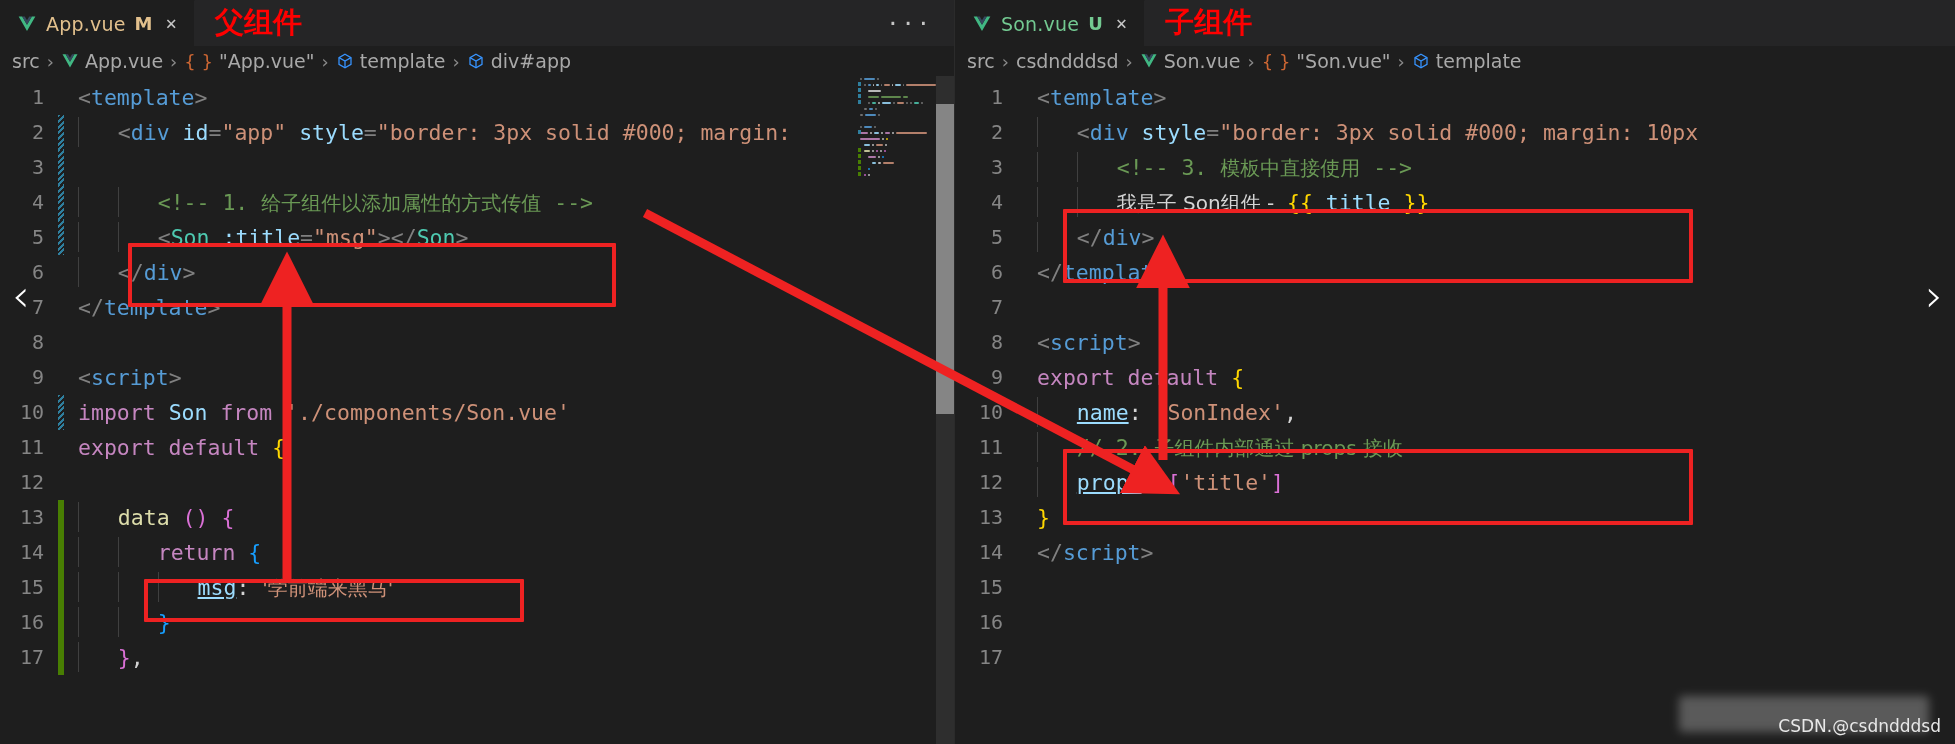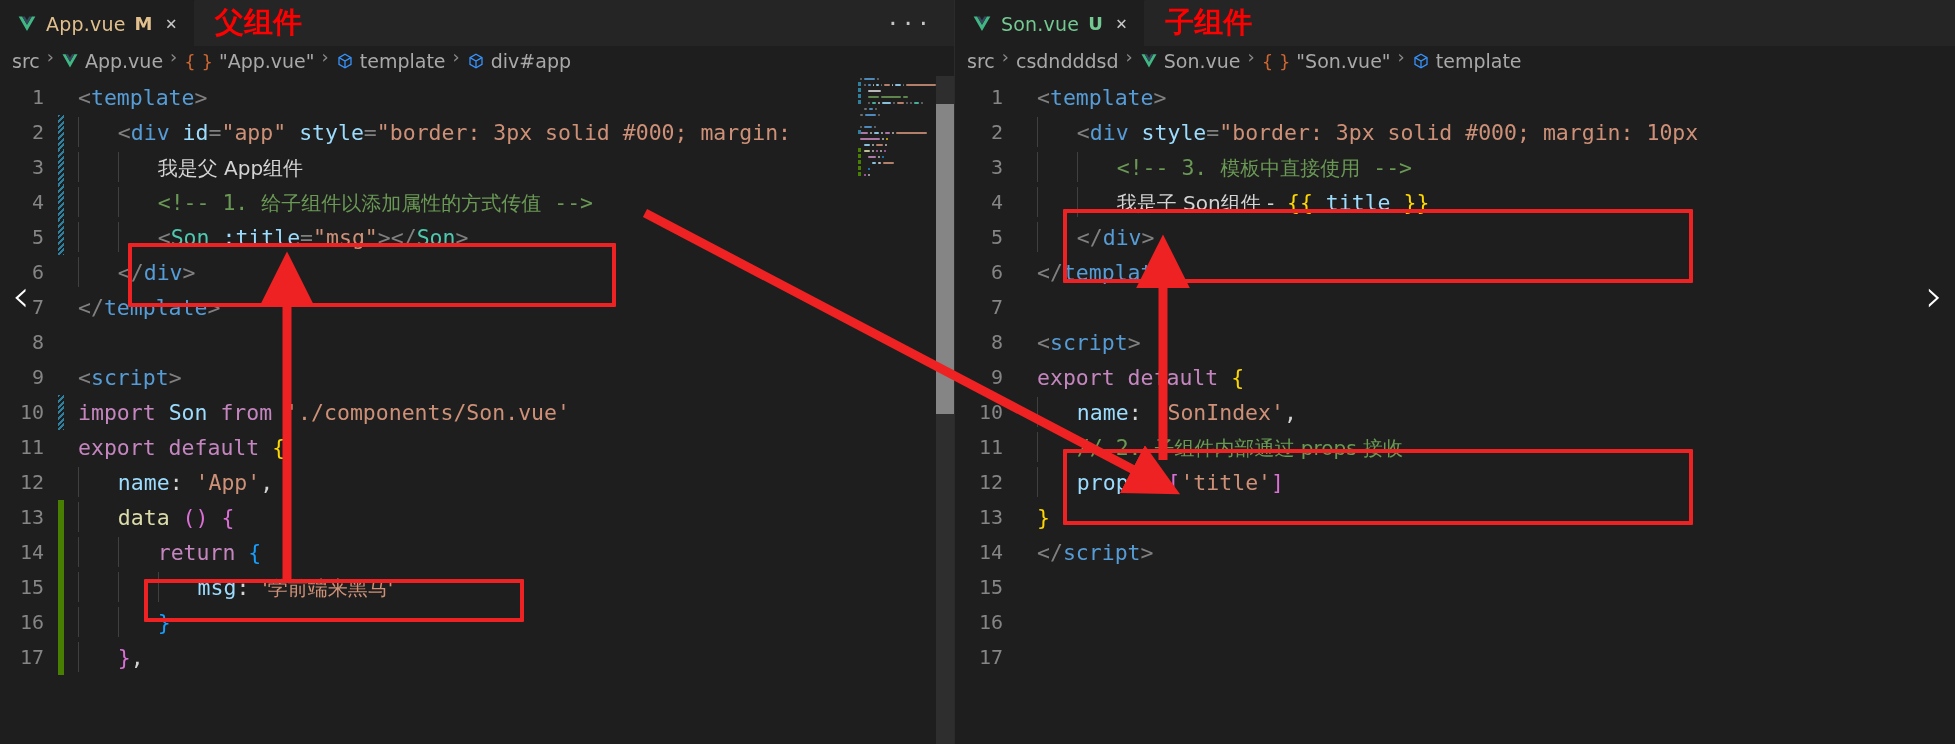--- a/index.html
+++ b/index.html
@@ -48,21 +48,21 @@
     font-family: "DejaVu Sans", "Liberation Sans", sans-serif;
   }
   .tabbar-actions {
     margin-left: auto; display: flex; align-items: center;
     padding-right: 22px; color: #c5c5c5; font-size: 22px; letter-spacing: 2px;
     cursor: pointer;
   }
 
   
   .breadcrumb {
-    height: 30px; display: flex; 
+    height: 30px; display: flex; align-items: center;
     padding-left: 12px; gap: 6px;
     background: #1e1e1e; color: #a9a9a9; font-size: 19px;
     font-family: "DejaVu Sans", "Liberation Sans", sans-serif;
     white-space: nowrap; overflow: hidden;
   }
   .bc-item { display: flex; align-items: center; gap: 6px; cursor: pointer; }
   .bc-sep { color: #8a8a8a; font-size: 18px; padding: 0 1px; }
   .bc-ico { width: 18px; height: 18px; flex: none; display: inline-block; }
   .bc-braces { color: #cc6633; font-size: 18px; }
 
@@ -90,21 +90,21 @@
   }
 
   
   .t-punct   { color: #808080; }
   .t-tag     { color: #569cd6; }
   .t-comp    { color: #4ec9b0; }
   .t-attr    { color: #9cdcfe; }
   .t-str     { color: #ce9178; }
   .t-cmt     { color: #6a9955; }
   .t-kw      { color: #c586c0; }
-  .t-var     { color: #9cdcfe; }
+  .t-var     { color: #9cdcfe; text-decoration: underline; }
   .t-fn      { color: #dcdcaa; }
   .t-paren   { color: #da70d6; }
   .t-brace-y { color: #ffd700; }
   .t-brace-p { color: #da70d6; }
   .t-brace-b { color: #179fff; }
   .t-plain   { color: #d4d4d4; }
   .t-cn      { color: #d4d4d4; font-family: "DejaVu Sans","Liberation Sans",sans-serif; font-size: 20px; }
   .t-cmt-cn  { color: #6a9955; font-family: "DejaVu Sans","Liberation Sans",sans-serif; font-size: 20px; }
   .t-str-cn  { color: #ce9178; font-family: "DejaVu Sans","Liberation Sans",sans-serif; font-size: 20px; }
 
@@ -217,30 +217,30 @@
           </svg>
         </span>
         <span>div#app</span>
       </span>
     </div>
 
     <div class="code-wrap">
       <div class="lines" id="left-lines">
           <div class="line"><span class="ln" style="min-width: 58px; width: 58px;">1</span><span class="gutter-mark gm-none"></span><span class="indent-pad"></span><span class="code"><span class="t-punct">&lt;</span><span class="t-tag">template</span><span class="t-punct">&gt;</span></span></div>
           <div class="line"><span class="ln" style="min-width: 58px; width: 58px;">2</span><span class="gutter-mark gm-blue"></span><span class="indent-pad"></span><span class="code"><span class="iguide"></span><span>&nbsp;&nbsp;&nbsp;</span><span class="t-punct">&lt;</span><span class="t-tag">div</span><span class="t-plain"> </span><span class="t-attr">id</span><span class="t-punct">=</span><span class="t-str">"app"</span><span class="t-plain"> </span><span class="t-attr">style</span><span class="t-punct">=</span><span class="t-str">"border: 3px solid #000; margin:</span></span></div>
-          <div class="line"><span class="ln" style="min-width: 58px; width: 58px;">3</span><span class="gutter-mark gm-blue"></span><span class="indent-pad"></span><span class="code"><span class="iguide"></span><span>&nbsp;&nbsp;&nbsp;</span><span class="iguide"></span><span>&nbsp;&nbsp;&nbsp;</span><span class="t-cn">我是父 App组件</span></span></div>
+          <div class="line"><span class="ln" style="min-width: 58px; width: 58px;">3</span><span class="gutter-mark gm-blue"></span><span class="indent-pad"></span></div>
           <div class="line"><span class="ln" style="min-width: 58px; width: 58px;">4</span><span class="gutter-mark gm-blue"></span><span class="indent-pad"></span><span class="code"><span class="iguide"></span><span>&nbsp;&nbsp;&nbsp;</span><span class="iguide"></span><span>&nbsp;&nbsp;&nbsp;</span><span class="t-cmt">&lt;!-- 1. </span><span class="t-cmt-cn">给子组件以添加属性的方式传值</span><span class="t-cmt"> --&gt;</span></span></div>
           <div class="line"><span class="ln" style="min-width: 58px; width: 58px;">5</span><span class="gutter-mark gm-blue"></span><span class="indent-pad"></span><span class="code"><span class="iguide"></span><span>&nbsp;&nbsp;&nbsp;</span><span class="iguide"></span><span>&nbsp;&nbsp;&nbsp;</span><span class="t-punct">&lt;</span><span class="t-comp">Son</span><span class="t-plain"> </span><span class="t-attr">:title</span><span class="t-punct">=</span><span class="t-str">"msg"</span><span class="t-punct">&gt;</span><span class="t-punct">&lt;/</span><span class="t-comp">Son</span><span class="t-punct">&gt;</span></span></div>
           <div class="line"><span class="ln" style="min-width: 58px; width: 58px;">6</span><span class="gutter-mark gm-none"></span><span class="indent-pad"></span><span class="code"><span class="iguide"></span><span>&nbsp;&nbsp;&nbsp;</span><span class="t-punct">&lt;/</span><span class="t-tag">div</span><span class="t-punct">&gt;</span></span></div>
           <div class="line"><span class="ln" style="min-width: 58px; width: 58px;">7</span><span class="gutter-mark gm-none"></span><span class="indent-pad"></span><span class="code"><span class="t-punct">&lt;/</span><span class="t-tag">template</span><span class="t-punct">&gt;</span></span></div>
           <div class="line"><span class="ln" style="min-width: 58px; width: 58px;">8</span><span class="gutter-mark gm-none"></span><span class="indent-pad"></span><span class="code"></span></div>
           <div class="line"><span class="ln" style="min-width: 58px; width: 58px;">9</span><span class="gutter-mark gm-none"></span><span class="indent-pad"></span><span class="code"><span class="t-punct">&lt;</span><span class="t-tag">script</span><span class="t-punct">&gt;</span></span></div>
           <div class="line"><span class="ln" style="min-width: 58px; width: 58px;">10</span><span class="gutter-mark gm-blue"></span><span class="indent-pad"></span><span class="code"><span class="t-kw">import</span><span class="t-plain"> </span><span class="t-attr">Son</span><span class="t-plain"> </span><span class="t-kw">from</span><span class="t-plain"> </span><span class="t-str">'./components/Son.vue'</span></span></div>
           <div class="line"><span class="ln" style="min-width: 58px; width: 58px;">11</span><span class="gutter-mark gm-none"></span><span class="indent-pad"></span><span class="code"><span class="t-kw">export default</span><span class="t-plain"> </span><span class="t-brace-y">{</span></span></div>
-          <div class="line"><span class="ln" style="min-width: 58px; width: 58px;">12</span><span class="gutter-mark gm-none"></span><span class="indent-pad"></span><span class="code"><span class="iguide"></span><span>&nbsp;&nbsp;&nbsp;</span><span class="t-var">name</span><span class="t-plain">: </span><span class="t-str">'App'</span><span class="t-plain">,</span></span></div>
+          <div class="line"><span class="ln" style="min-width: 58px; width: 58px;">12</span><span class="gutter-mark gm-none"></span><span class="indent-pad"></span></div>
           <div class="line"><span class="ln" style="min-width: 58px; width: 58px;">13</span><span class="gutter-mark gm-green"></span><span class="indent-pad"></span><span class="code"><span class="iguide"></span><span>&nbsp;&nbsp;&nbsp;</span><span class="t-fn">data</span><span class="t-plain"> </span><span class="t-paren">()</span><span class="t-plain"> </span><span class="t-brace-p">{</span></span></div>
           <div class="line"><span class="ln" style="min-width: 58px; width: 58px;">14</span><span class="gutter-mark gm-green"></span><span class="indent-pad"></span><span class="code"><span class="iguide"></span><span>&nbsp;&nbsp;&nbsp;</span><span class="iguide"></span><span>&nbsp;&nbsp;&nbsp;</span><span class="t-kw">return</span><span class="t-plain"> </span><span class="t-brace-b">{</span></span></div>
           <div class="line"><span class="ln" style="min-width: 58px; width: 58px;">15</span><span class="gutter-mark gm-green"></span><span class="indent-pad"></span><span class="code"><span class="iguide"></span><span>&nbsp;&nbsp;&nbsp;</span><span class="iguide"></span><span>&nbsp;&nbsp;&nbsp;</span><span class="iguide"></span><span>&nbsp;&nbsp;&nbsp;</span><span class="t-var">msg</span><span class="t-plain">: </span><span class="t-str-cn">'学前端来黑马'</span></span></div>
           <div class="line"><span class="ln" style="min-width: 58px; width: 58px;">16</span><span class="gutter-mark gm-green"></span><span class="indent-pad"></span><span class="code"><span class="iguide"></span><span>&nbsp;&nbsp;&nbsp;</span><span class="iguide"></span><span>&nbsp;&nbsp;&nbsp;</span><span class="t-brace-b">}</span></span></div>
           <div class="line"><span class="ln" style="min-width: 58px; width: 58px;">17</span><span class="gutter-mark gm-green"></span><span class="indent-pad"></span><span class="code"><span class="iguide"></span><span>&nbsp;&nbsp;&nbsp;</span><span class="t-brace-p">}</span><span class="t-plain">,</span></span></div>
         </div>
       <div class="minimap" id="left-minimap" style="right: 18px; position: absolute;">
           <div class="mm-row" style="padding-left: 2px;">
             <div class="mm-seg" style="background: rgb(128, 128, 128); width: 2px;"></div>
             <div class="mm-seg" style="background: rgb(86, 156, 214); width: 11.2px;"></div>
@@ -426,20 +426,24 @@
           <div class="line"><span class="ln" style="min-width: 62px; width: 62px;">11</span><span class="gutter-mark gm-none"></span><span class="indent-pad"></span><span class="code"><span class="iguide"></span><span>&nbsp;&nbsp;&nbsp;</span><span class="t-cmt">// 2. </span><span class="t-cmt-cn">子组件内部通过 props 接收</span></span></div>
           <div class="line"><span class="ln" style="min-width: 62px; width: 62px;">12</span><span class="gutter-mark gm-none"></span><span class="indent-pad"></span><span class="code"><span class="iguide"></span><span>&nbsp;&nbsp;&nbsp;</span><span class="t-var">props</span><span class="t-plain">: </span><span class="t-brace-p">[</span><span class="t-str">'title'</span><span class="t-brace-p">]</span></span></div>
           <div class="line"><span class="ln" style="min-width: 62px; width: 62px;">13</span><span class="gutter-mark gm-none"></span><span class="indent-pad"></span><span class="code"><span class="t-brace-y">}</span></span></div>
           <div class="line"><span class="ln" style="min-width: 62px; width: 62px;">14</span><span class="gutter-mark gm-none"></span><span class="indent-pad"></span><span class="code"><span class="t-punct">&lt;/</span><span class="t-tag">script</span><span class="t-punct">&gt;</span></span></div>
           <div class="line"><span class="ln" style="min-width: 62px; width: 62px;">15</span><span class="gutter-mark gm-none"></span><span class="indent-pad"></span><span class="code"></span></div>
           <div class="line"><span class="ln" style="min-width: 62px; width: 62px;">16</span><span class="gutter-mark gm-none"></span><span class="indent-pad"></span></div>
           <div class="line"><span class="ln" style="min-width: 62px; width: 62px;">17</span><span class="gutter-mark gm-none"></span><span class="indent-pad"></span><span class="code"></span></div>
         </div>
       <div class="hl" id="hl-r0" style="left: 108px; top: 133px; width: 630px; height: 74px; border-color: rgb(238, 34, 34);"></div>
       <div class="hl" id="hl-r1" style="left: 108px; top: 373px; width: 630px; height: 76px; border-color: rgb(238, 34, 34);"></div>
+      <div class="wm">
+        <div class="wm-smudge"></div>
+        <div class="wm-text">CSDN.@csdndddsd</div>
+      </div>
     </div>
 
     <div class="chev chev-right">›</div>
   </div>
 
   <svg class="arrow" style="left:0;top:0;width:1955px;height:744px">
     <defs>
       <marker id="ah" markerWidth="6" markerHeight="6" refX="2.6" refY="3" orient="auto">
         <path d="M0,0 L6,3 L0,6 z" fill="#ee2222"></path>
       </marker>

